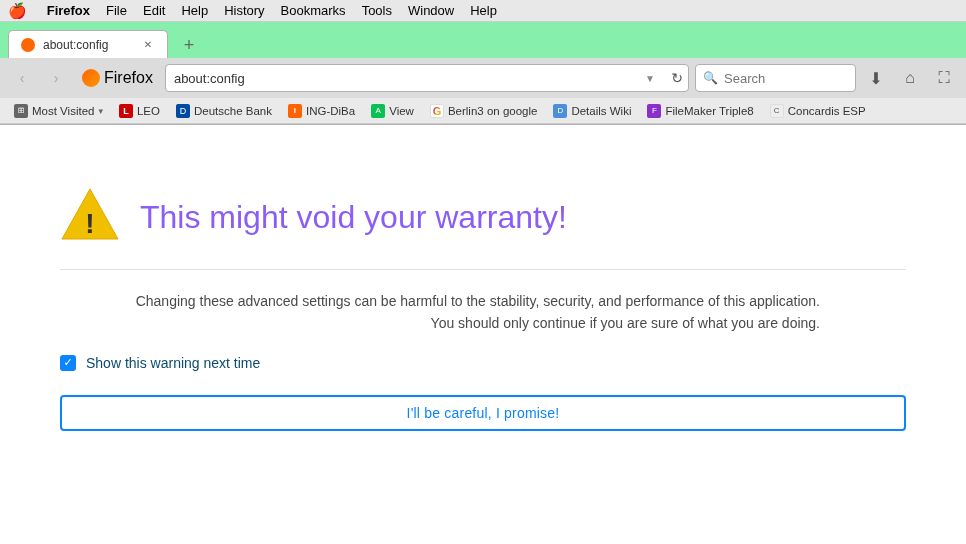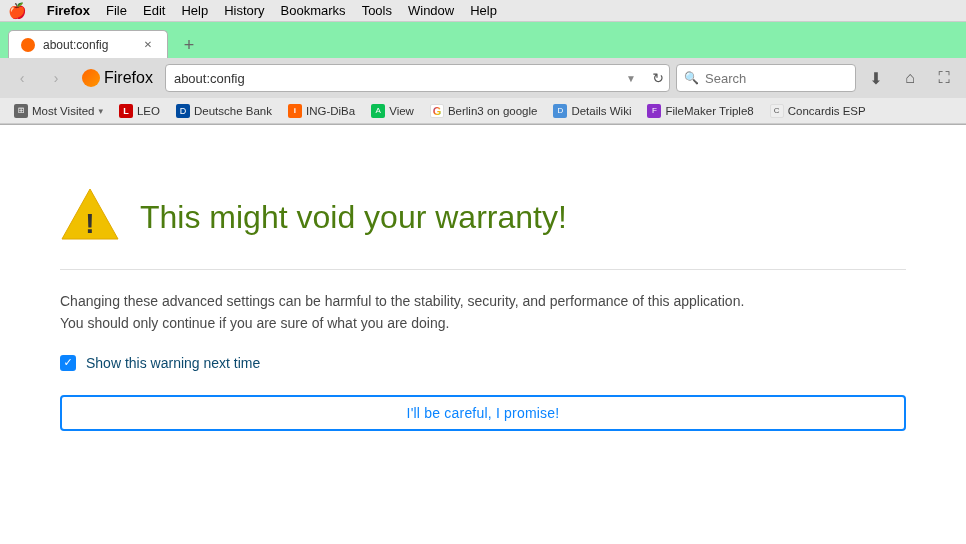--- a/index.html
+++ b/index.html
@@ -163,21 +163,21 @@
       font-size: 14px;
       cursor: pointer;
     }
 
     .search-bar-container {
       position: relative;
       display: flex;
       align-items: center;
     }
     .search-bar {
-      width: 180px;
+      width: 161px;
       height: 28px;
       border: 1px solid #b0b0b0;
       border-radius: 4px;
       padding: 0 8px 0 28px;
       font-size: 13px;
       background: #fff;
       outline: none;
     }
     .search-icon-inner {
       position: absolute;
@@ -261,36 +261,37 @@
     .warning-icon-wrap {
       flex-shrink: 0;
     }
     .warning-triangle {
       width: 60px;
       height: 60px;
     }
     .warning-title {
       font-size: 32px;
       font-weight: 300;
-      color: #4d7c0f;
+      color: #8b5cf6;
       line-height: 1.2;
     }
 
     .warning-divider {
       border: none;
       border-top: 1px solid #e0e0e0;
       margin: 0 0 20px 0;
     }
 
     .warning-body {
       font-size: 14px;
       color: #4a4a4a;
       line-height: 1.6;
       margin-bottom: 20px;
       max-width: 760px;
+      text-align: right;
     }
 
     .checkbox-row {
       display: flex;
       align-items: center;
       gap: 10px;
       margin-bottom: 24px;
     }
     .warning-checkbox {
       width: 16px;

